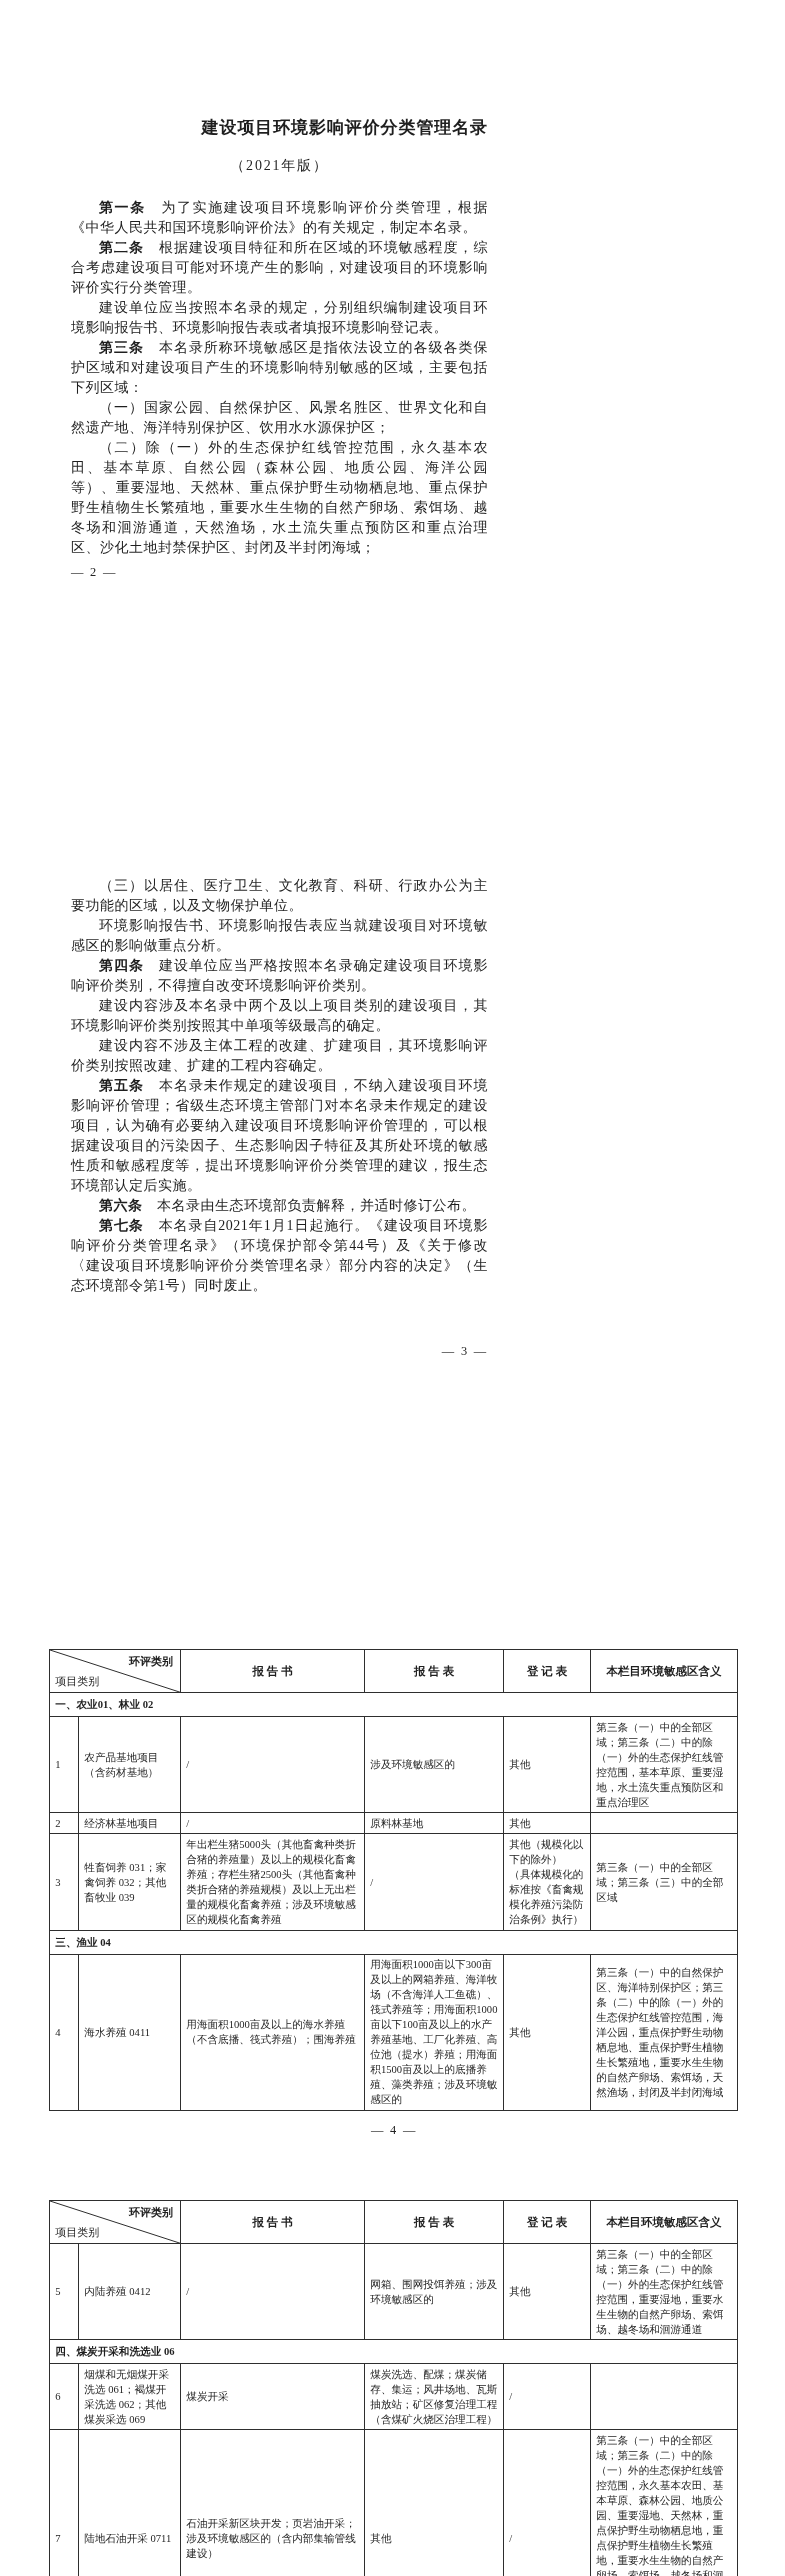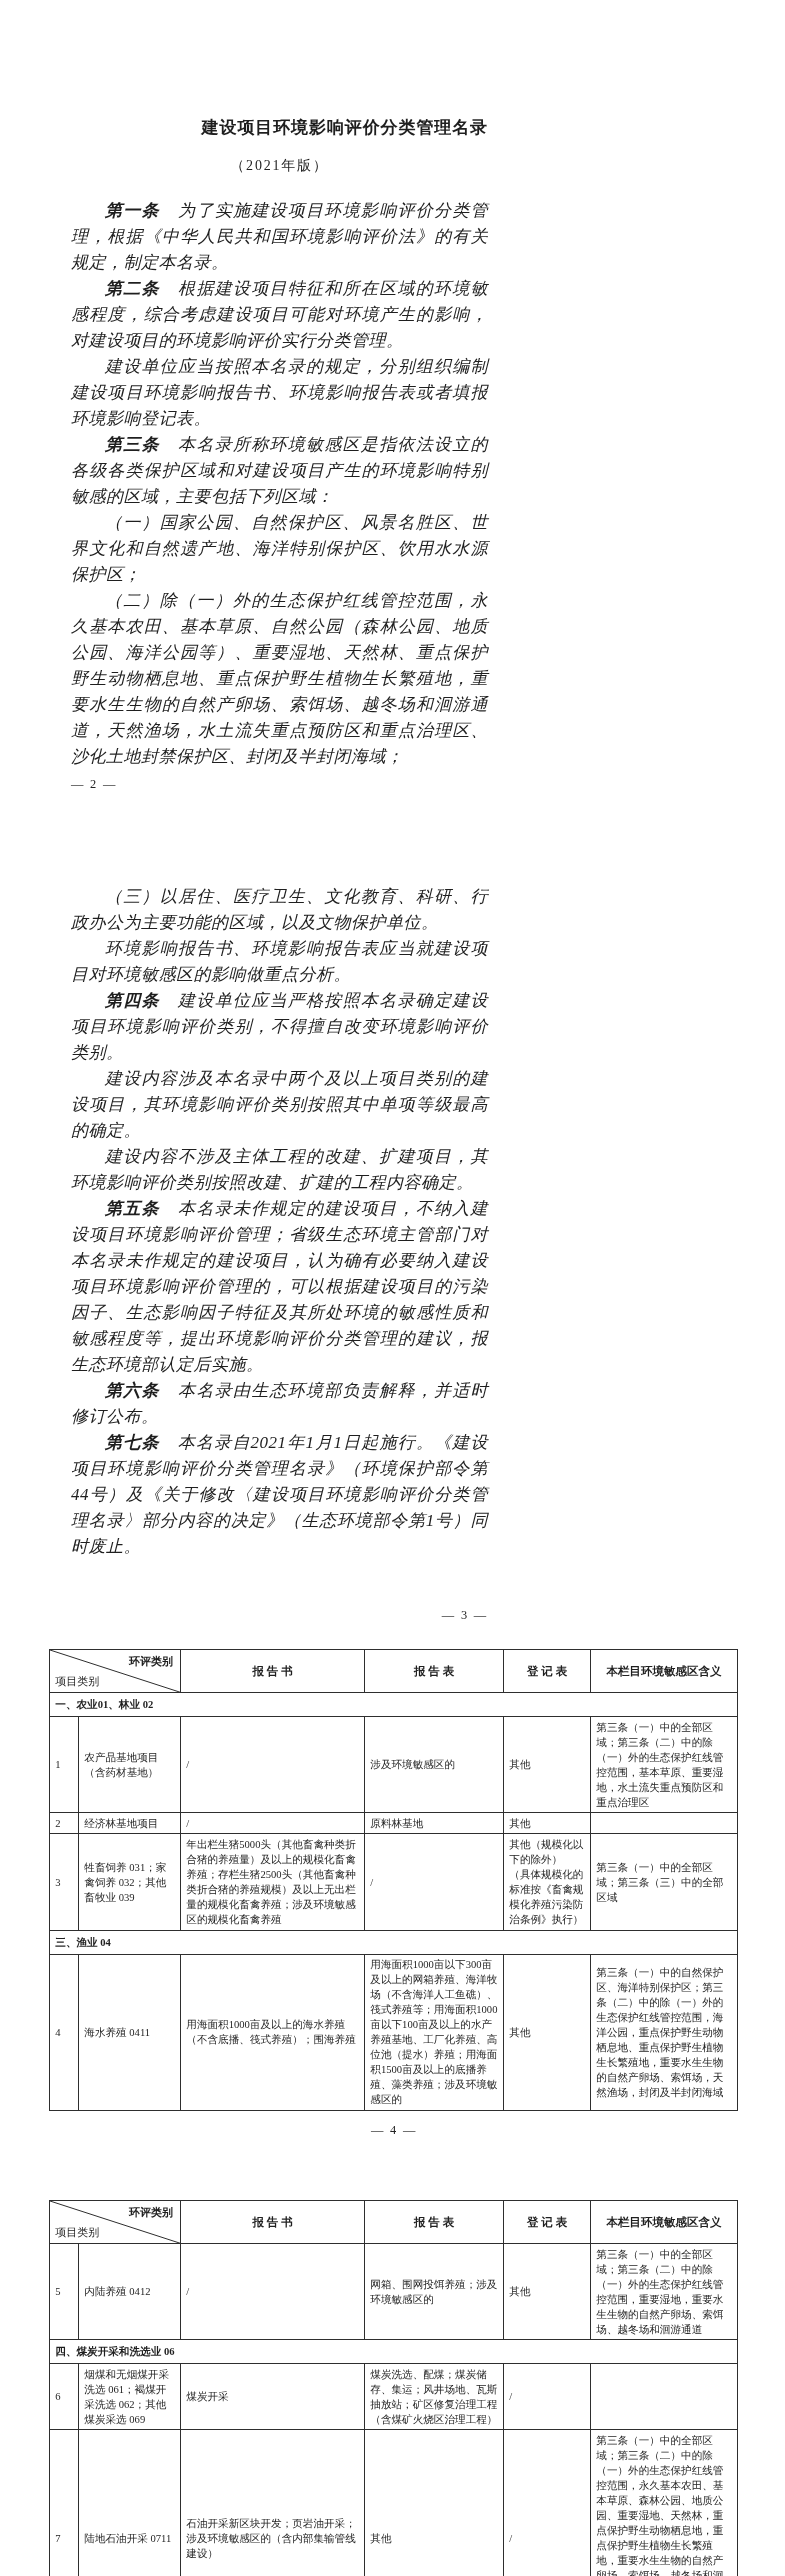--- a/index.html
+++ b/index.html
@@ -4,21 +4,21 @@
 <style>
   html,body{margin:0;padding:0;}
   body{
     width:786px;height:2576px;position:relative;overflow:hidden;
     background:#ffffff;color:#1f1f1f;
     font-family:"Liberation Serif","DejaVu Serif",serif;
   }
   .doc-page{position:absolute;left:71px;width:417px;}
   .doc-title{margin:0;font-size:17px;font-weight:bold;text-align:right;letter-spacing:0.9px;line-height:26.5px;}
   .doc-subtitle{margin-top:14px;font-size:14px;text-align:center;letter-spacing:1.8px;line-height:19.4px;}
-  .paragraphs{margin-top:23px;font-size:17px;line-height:26px;text-align:justify;letter-spacing:0.5px;font-style:italic;}
+  .paragraphs{margin-top:23px;font-size:14px;line-height:20px;text-align:justify;letter-spacing:0.5px;}
   .paragraphs p{margin:0;text-indent:2em;}
   .paragraphs .lead{font-weight:bold;}
   .page-number{font-size:12.4px;letter-spacing:1.8px;color:#222;margin-top:7px;}
   .pn-left{text-align:left;}
   .pn-right{text-align:right;margin-top:48px;}
   .pn-center{text-align:center;margin-top:12.4px;}
 
   .table-page{position:absolute;left:49px;width:690px;}
   table.catalog{
     width:689px;border-collapse:collapse;table-layout:fixed;
@@ -61,21 +61,21 @@
       <p><span class="lead">第二条</span>　根据建设项目特征和所在区域的环境敏感程度，综合考虑建设项目可能对环境产生的影响，对建设项目的环境影响评价实行分类管理。</p>
       <p>建设单位应当按照本名录的规定，分别组织编制建设项目环境影响报告书、环境影响报告表或者填报环境影响登记表。</p>
       <p><span class="lead">第三条</span>　本名录所称环境敏感区是指依法设立的各级各类保护区域和对建设项目产生的环境影响特别敏感的区域，主要包括下列区域：</p>
       <p>（一）国家公园、自然保护区、风景名胜区、世界文化和自然遗产地、海洋特别保护区、饮用水水源保护区；</p>
       <p>（二）除（一）外的生态保护红线管控范围，永久基本农田、基本草原、自然公园（森林公园、地质公园、海洋公园等）、重要湿地、天然林、重点保护野生动物栖息地、重点保护野生植物生长繁殖地，重要水生生物的自然产卵场、索饵场、越冬场和洄游通道，天然渔场，水土流失重点预防区和重点治理区、沙化土地封禁保护区、封闭及半封闭海域；</p>
     </div>
   <div class="page-number pn-left">— 2 —</div>
 </div>
 
 <div class="doc-page" id="text-page-2">
-  <div class="paragraphs" id="paras-2" style="margin-top:8px;">
+  <div class="paragraphs" id="paras-2" style="margin-top:0;">
       <p>（三）以居住、医疗卫生、文化教育、科研、行政办公为主要功能的区域，以及文物保护单位。</p>
       <p>环境影响报告书、环境影响报告表应当就建设项目对环境敏感区的影响做重点分析。</p>
       <p><span class="lead">第四条</span>　建设单位应当严格按照本名录确定建设项目环境影响评价类别，不得擅自改变环境影响评价类别。</p>
       <p>建设内容涉及本名录中两个及以上项目类别的建设项目，其环境影响评价类别按照其中单项等级最高的确定。</p>
       <p>建设内容不涉及主体工程的改建、扩建项目，其环境影响评价类别按照改建、扩建的工程内容确定。</p>
       <p><span class="lead">第五条</span>　本名录未作规定的建设项目，不纳入建设项目环境影响评价管理；省级生态环境主管部门对本名录未作规定的建设项目，认为确有必要纳入建设项目环境影响评价管理的，可以根据建设项目的污染因子、生态影响因子特征及其所处环境的敏感性质和敏感程度等，提出环境影响评价分类管理的建议，报生态环境部认定后实施。</p>
       <p><span class="lead">第六条</span>　本名录由生态环境部负责解释，并适时修订公布。</p>
       <p><span class="lead">第七条</span>　本名录自2021年1月1日起施行。《建设项目环境影响评价分类管理名录》（环境保护部令第44号）及《关于修改〈建设项目环境影响评价分类管理名录〉部分内容的决定》（生态环境部令第1号）同时废止。</p>
     </div>
   <div class="page-number pn-right">— 3 —</div>

